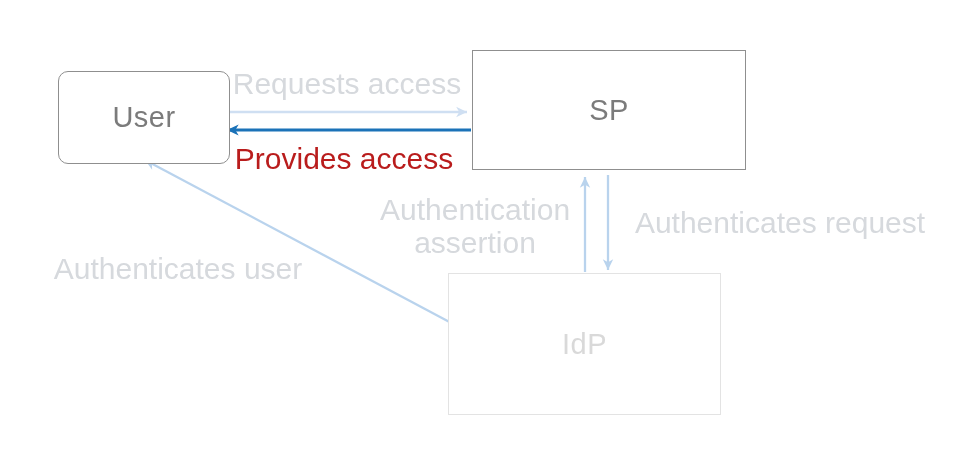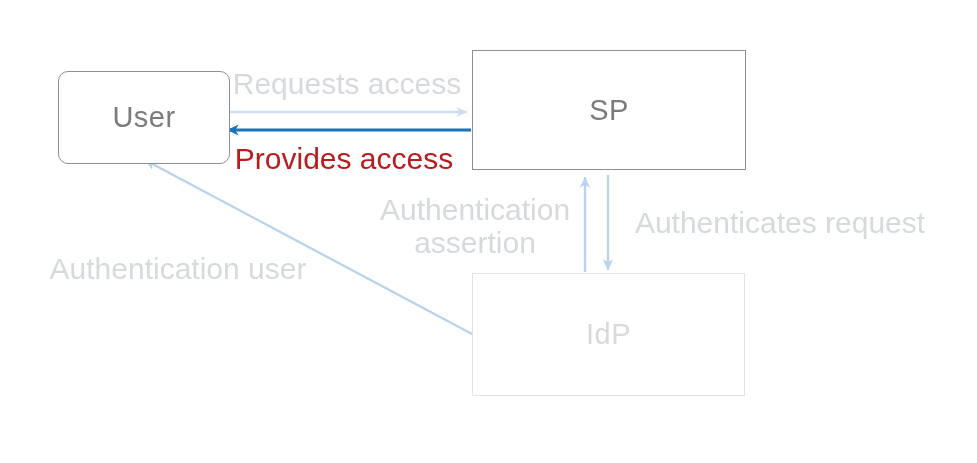--- a/index.html
+++ b/index.html
@@ -33,21 +33,21 @@
     left: 48px; top: 71px; width: 172px; height: 93px;
     border: 1.5px solid #8f8f8f;
     border-radius: 10px;
     margin-left: 10px;
   }
   .node-sp {
     left: 472px; top: 50px; width: 274px; height: 120px;
     border: 1.5px solid #8f8f8f;
   }
   .node-idp {
-    left: 472px; top: 273px; width: 273px; height: 123px;
+    left: 448px; top: 273px; width: 273px; height: 142px;
     border: 1.5px solid #e3e3e3;
   }
   .node-label {
     font-size: 29px;
     color: #7b7b7b;
     letter-spacing: 0.5px;
   }
   .node-idp .node-label {
     color: #d9d9d9;
   }
@@ -119,15 +119,15 @@
   </div>
 
   <div class="edge-label lbl-requests">Requests access</div>
 
   <div class="edge-label active lbl-provides">Provides access</div>
 
   <div class="edge-label wrap lbl-assertion">Authentication assertion</div>
 
   <div class="edge-label lbl-request">Authenticates request</div>
 
-  <div class="edge-label lbl-authenticates">Authentication user</div>
+  <div class="edge-label lbl-authenticates">Authenticates user</div>
 
 </div>
 
 </body></html>

